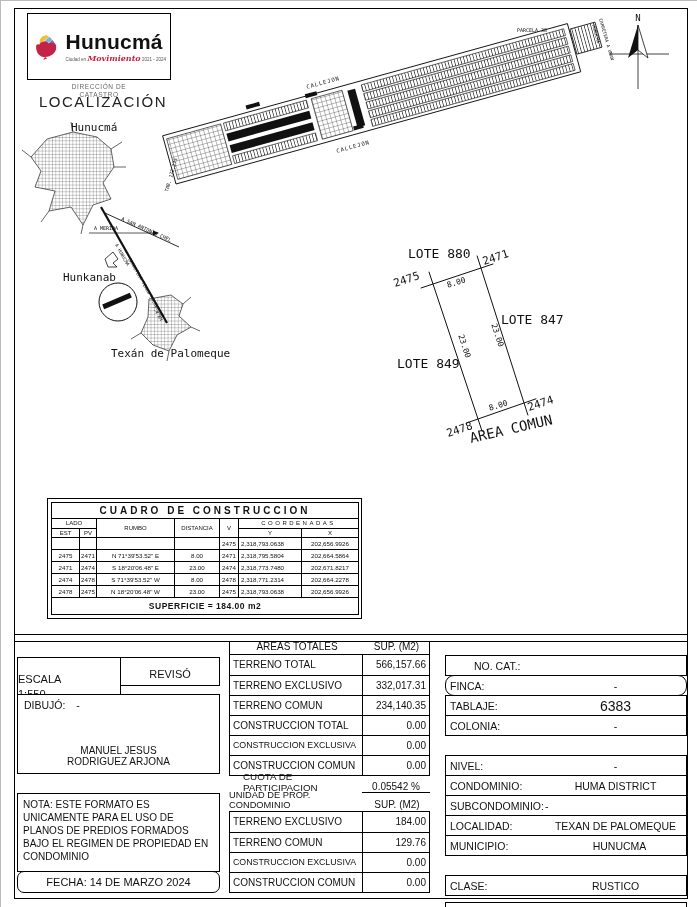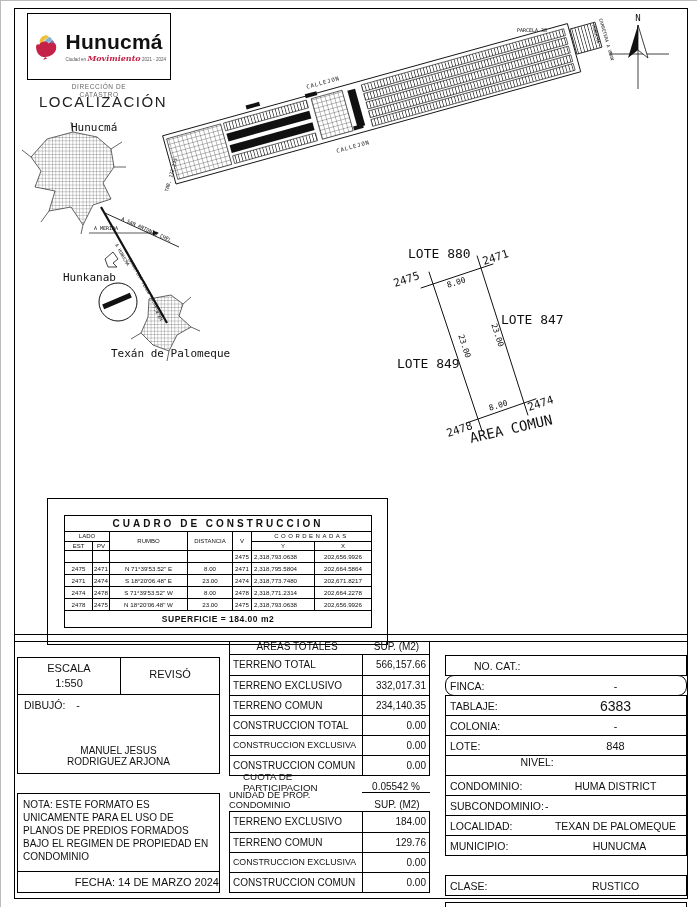--- a/index.html
+++ b/index.html
@@ -10,39 +10,39 @@
   .logo-box{position:absolute;left:26px;top:12px;width:144px;height:67px;border:1.5px solid #000;
             display:flex;align-items:center;gap:4px;padding:2px 4px;box-sizing:border-box;background:#fff;}
   .logo-title{font-size:21px;font-weight:bold;letter-spacing:0.2px;line-height:22px;}
   .tagline{font-size:4.5px;color:#555;white-space:nowrap;}
   .tagline .script{font-family:"DejaVu Serif",serif;font-style:italic;font-weight:bold;font-size:8px;color:#c42246;}
   .dept{position:absolute;left:26px;top:82px;width:144px;text-align:center;font-size:6.5px;color:#666;letter-spacing:0.6px;line-height:7.5px;}
   .heading{position:absolute;left:38px;top:92px;font-size:15px;letter-spacing:1.5px;color:#222;}
   .draw{position:absolute;left:0;top:0;}
   .cad{font-family:"DejaVu Sans Mono",monospace;fill:#111;}
   
-  .ctable-wrap{position:absolute;left:46px;top:497px;width:307px;border:1px solid #000;padding:16px;box-sizing:content-box;background:#fff;}
+  .ctable-wrap{position:absolute;left:46px;top:497px;width:307px;border:1px solid #000;padding:3px;box-sizing:content-box;background:#fff;}
   table.ct{border-collapse:collapse;width:100%;table-layout:fixed;}
   table.ct td{border:1px solid #000;text-align:center;padding:0;font-size:6.2px;line-height:11px;height:11px;overflow:hidden;white-space:nowrap;}
   table.ct .title td{font-size:10px;font-weight:bold;letter-spacing:3px;height:15px;line-height:15px;border-bottom:1.5px solid #000;}
   table.ct .h1 td{font-size:6px;height:9px;line-height:9px;}
   table.ct .h2 td{font-size:6px;height:8px;line-height:8px;}
   table.ct .coord{letter-spacing:2.5px;}
   table.ct td.yv{text-align:left;padding-left:2px;}
   table.ct .sup td{font-size:8.5px;font-weight:bold;height:16px;line-height:16px;letter-spacing:0.5px;}
   
   .band{position:absolute;left:13px;top:633px;width:673px;height:6px;border-top:1px solid #000;border-bottom:1px solid #000;}
   
   .bx{position:absolute;border:1px solid #000;box-sizing:border-box;background:#fff;}
-  .escala-box{left:16px;top:656px;width:104px;height:38px;text-align:center;font-size:11px;padding-top:3px;line-height:15px;}
-  .reviso-box{left:119px;top:656px;width:100px;height:38px;text-align:center;font-size:11px;padding-top:10px;}
+  .escala-box{left:16px;top:656px;width:104px;height:38px;font-size:11px;padding-top:14px;line-height:15px;}
+  .reviso-box{left:119px;top:656px;width:100px;height:29px;text-align:center;font-size:11px;padding-top:10px;}
   .dibujo-box{left:16px;top:693px;width:203px;height:80px;font-size:10.5px;padding:4px 6px;}
   .author{position:absolute;left:0;right:0;bottom:6px;width:130px;margin:0 auto;text-align:center;font-size:10px;line-height:11px;}
   .nota-box{left:16px;top:792px;width:203px;height:79px;font-size:10px;line-height:13px;padding:4px 5px;}
-  .fecha-box{left:16px;top:870px;width:203px;height:22px;text-align:right;font-size:11px;line-height:20px;}
+  .fecha-box{left:16px;top:870px;width:203px;height:22px;text-align:center;font-size:11px;line-height:20px;border-radius:7px;}
   
   .areas-header{position:absolute;left:228px;top:640px;width:201px;height:14px;display:flex;
                 border-left:1px solid #000;border-right:1px solid #000;box-sizing:border-box;font-size:10px;}
   .areas-header .lh{width:134px;text-align:center;}
   .areas-header .rh{flex:1;text-align:center;}
   .mtable{position:absolute;left:228px;width:201px;border:1px solid #000;box-sizing:border-box;background:#fff;}
   .mrow{display:flex;height:20px;border-top:1px solid #000;box-sizing:border-box;}
   .mrow:first-child{border-top:none;}
   .mrow .ml{width:133px;border-right:1px solid #000;box-sizing:border-box;font-size:10px;line-height:19px;padding-left:3px;white-space:nowrap;overflow:hidden;}
   .mrow .ml.small{font-size:8.8px;}
@@ -360,25 +360,21 @@
       <div class="rv">-</div>
     </div>
   <div class="rrow" style="top:694px;">
       <div class="rl">TABLAJE:</div>
       <div class="rv big">6383</div>
     </div>
   <div class="rrow" style="top:714px;">
       <div class="rl">COLONIA:</div>
       <div class="rv">-</div>
     </div>
-  <div class="rrow" style="top:734px;">
-      <div class="rl">LOTE:</div>
-      <div class="rv med">848</div>
-    </div>
-  <div class="rrow" style="top:754px;flex-direction:column;">
+  <div class="rrow" style="top:754px;">
       <div class="rl">NIVEL:</div>
       <div class="rv">-</div>
     </div>
   <div class="rrow" style="top:774px;">
       <div class="rl">CONDOMINIO:</div>
       <div class="rv">HUMA DISTRICT</div>
     </div>
   <div class="rrow" style="top:794px;">
       <div class="rl">SUBCONDOMINIO:</div>
       <div class="rv" style="text-align:left;">-</div>

